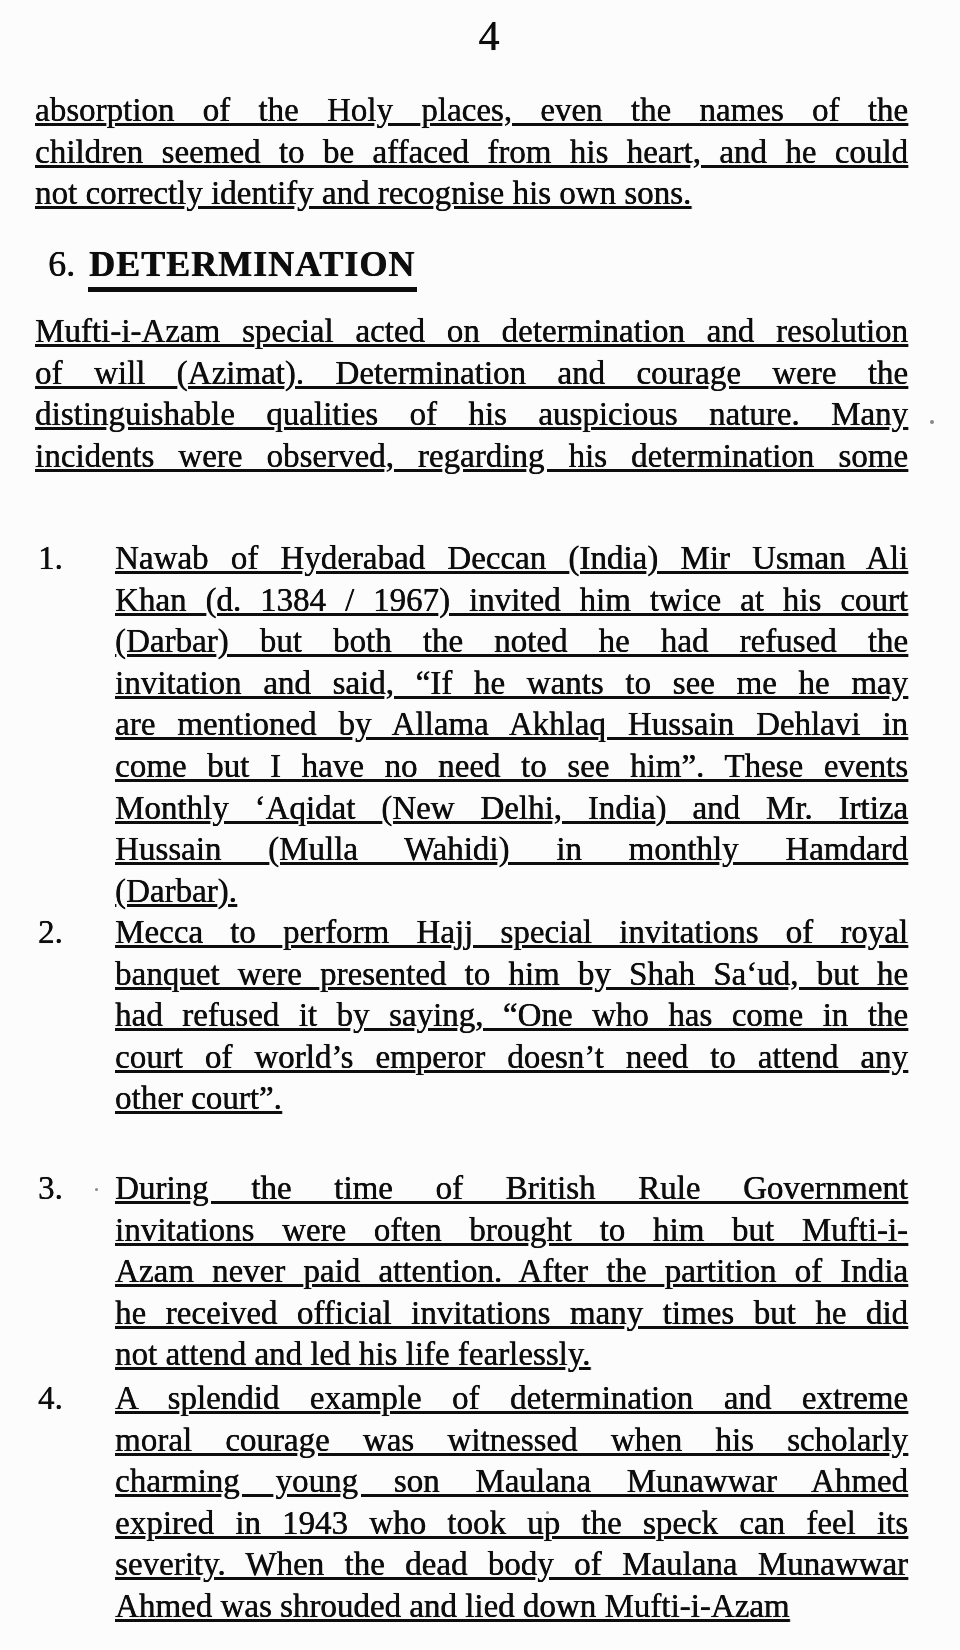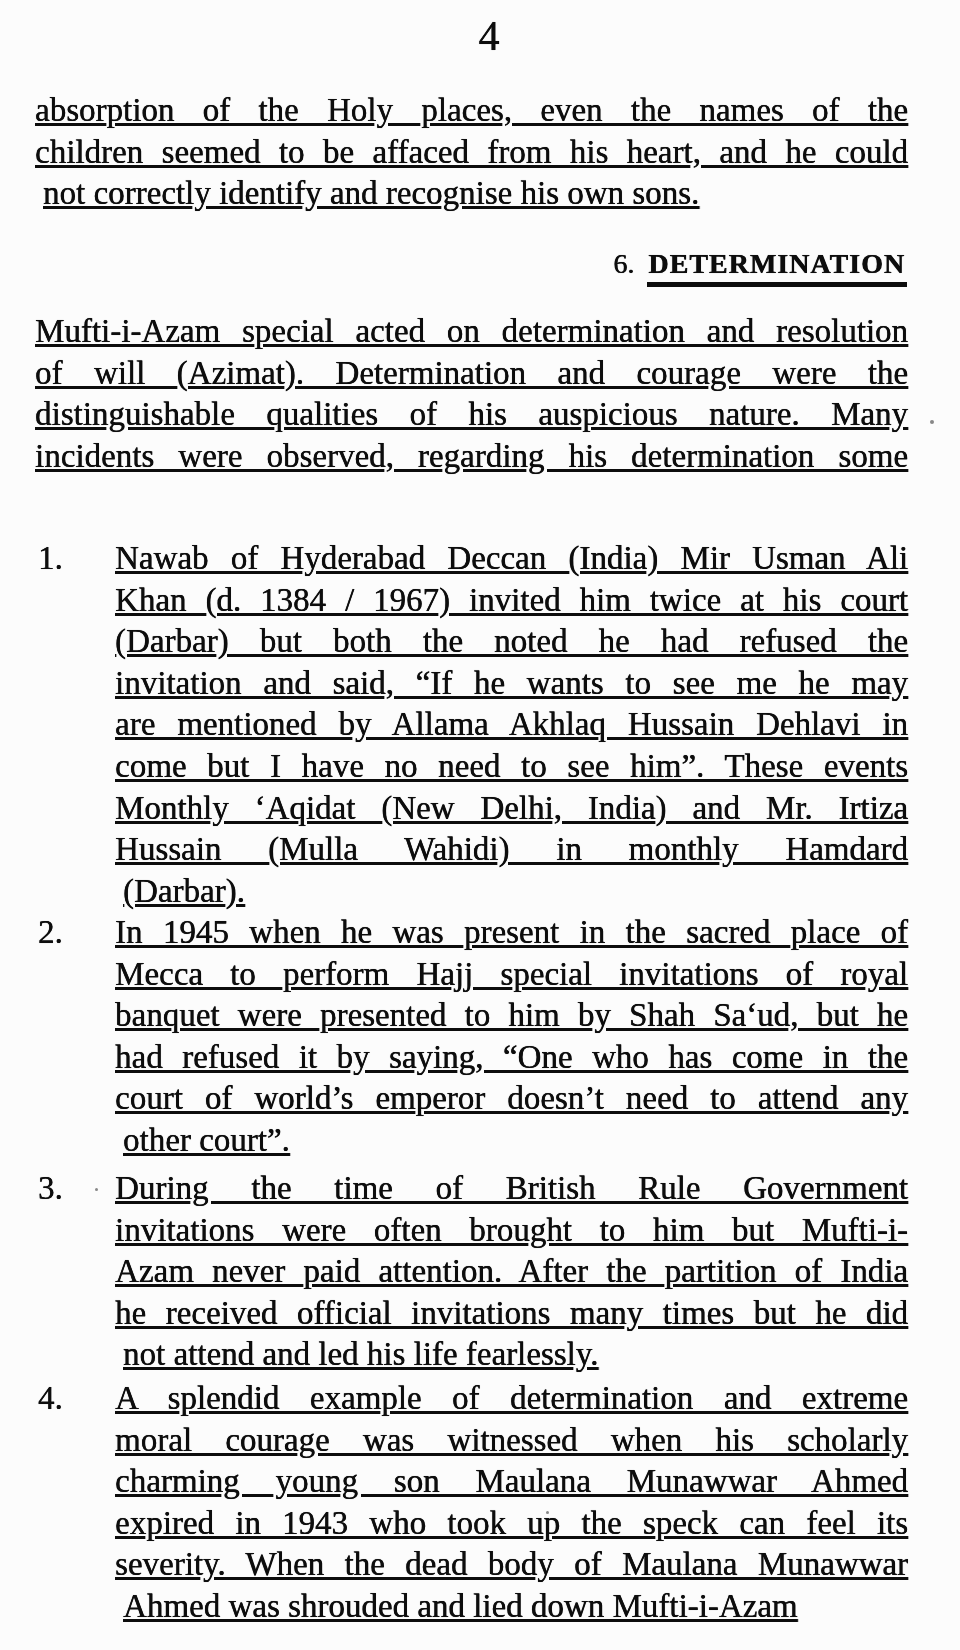--- a/index.html
+++ b/index.html
@@ -16,33 +16,32 @@
     color:var(--ink);
     overflow:hidden;
   }
   .txt{
     font-size:33px;
     line-height:41.6px;
     text-shadow:0.35px 0 0 currentColor, 0 0 0.9px rgba(10,10,10,0.45);
   }
   .block{position:absolute;left:35px;width:873px;}
   .ln{text-align:justify;text-align-last:justify;text-decoration:underline;}
-  .ln.last{text-align:justify;text-align-last:left;margin-left:8px;}
+  .ln.last{text-align:justify;text-align-last:left;}
   .pageno{
     position:absolute;top:12px;left:0;width:960px;
     text-align:center;text-indent:18px;
     font-size:42px;line-height:48px;
     text-shadow:0.35px 0 0 currentColor, 0 0 0.9px rgba(10,10,10,0.45);
   }
   .heading{
-    position:absolute;left:34px;top:241px;width:873px;
-    font-size:28px;line-height:46px;
+    position:absolute;left:48px;top:241px;width:873px;
+    font-size:36px;line-height:46px;
     text-shadow:0.4px 0 0 currentColor, 0 0 0.9px rgba(10,10,10,0.45);
     white-space:nowrap;
-    text-align:right;
   }
   .heading .hnum{margin-right:13px;}
   .heading .htitle{
     font-weight:bold;
     letter-spacing:1px;
     padding:0 2px 3px 1px;
     border-bottom:5px solid var(--ink);
   }
   .item{
     position:absolute;left:35px;width:793px;
@@ -86,21 +85,20 @@
     <div class="ln">invitation and said, “If he wants to see me he may</div>
     <div class="ln">are mentioned by Allama Akhlaq Hussain Dehlavi in</div>
     <div class="ln">come but I have no need to see him”. These events</div>
     <div class="ln">Monthly ‘Aqidat (New Delhi, India) and Mr. Irtiza</div>
     <div class="ln">Hussain (Mulla Wahidi) in monthly Hamdard</div>
     <div class="ln last">(Darbar).</div>
   </div>
 
   <div class="item txt" style="top:912px">
     <span class="num">2.</span>
-    <div class="ln">In 1945 when he was present in the sacred place of</div>
     <div class="ln">Mecca to perform Hajj special invitations of royal</div>
     <div class="ln">banquet were presented to him by Shah Sa‘ud, but he</div>
     <div class="ln">had refused it by saying, “One who has come in the</div>
     <div class="ln">court of world’s emperor doesn’t need to attend any</div>
     <div class="ln last">other court”.</div>
   </div>
 
   <div class="item txt" style="top:1168px">
     <span class="num">3.</span>
     <div class="ln">During the time of British Rule Government</div>

